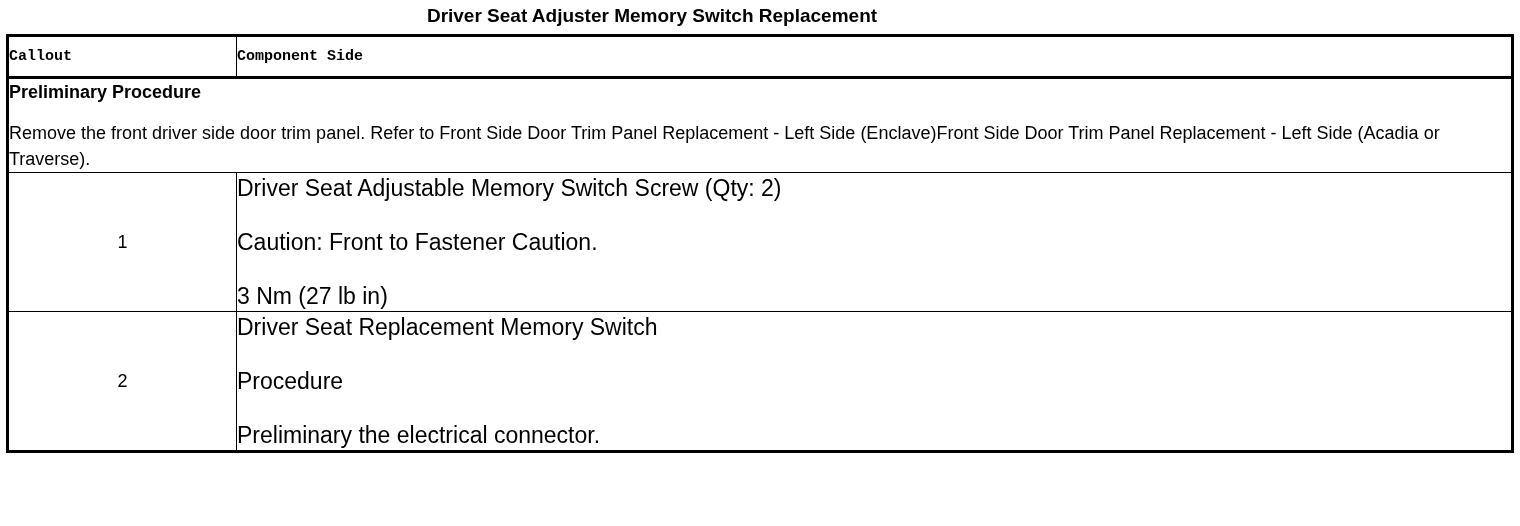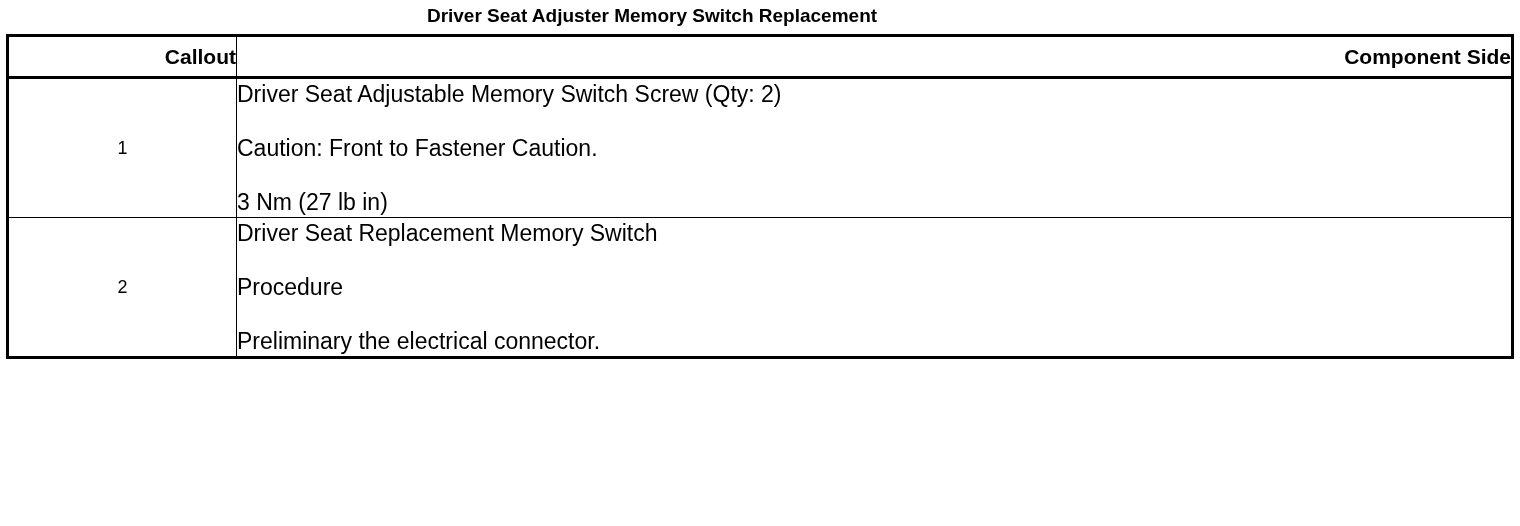--- a/index.html
+++ b/index.html
@@ -50,26 +50,27 @@
 
   table.proc-table th,
   table.proc-table td {
     border: 1px solid #000000;
     vertical-align: middle;
     padding: 0;
   }
 
   
   .head-cell {
-    text-align: right;
-    font-size: 21px;
+    text-align: left;
+    font-size: 15px;
     font-weight: bold;
     height: 39px;
     line-height: 22px;
     border-bottom: 3px solid #000000 !important;
+    font-family: Liberation Mono, monospace;
   }
 
   
   .prelim-cell {
     padding: 6px 6px 10px 6px;
     font-size: 18px;
     line-height: 26px;
   }
   .prelim-heading {
     font-weight: bold;
@@ -129,20 +130,26 @@
         <col class="col-component">
       </colgroup>
       <thead>
         <tr>
           <th class="head-cell">Callout</th>
           <th class="head-cell">Component Side</th>
         </tr>
       </thead>
       <tbody>
 
+        <tr>
+          <td class="prelim-cell" colspan="2">
+            <div class="prelim-heading">Preliminary Procedure</div>
+            <div class="prelim-body">Remove the front driver side door trim panel. Refer to Front Side Door Trim Panel Replacement - Left Side (Enclave)Front Side Door Trim Panel Replacement - Left Side (Acadia or Traverse).</div>
+          </td>
+        </tr>
 
         <tr>
           <td class="callout-cell">1</td>
           <td class="component-cell">
             <div class="comp-line">Driver Seat Adjustable Memory Switch Screw (Qty: 2)</div>
             <div class="comp-line"><span class="lbl-bold">Caution:</span> <span>Front to Fastener Caution.</span></div>
             <div class="comp-line bold">3 Nm (27 lb in)</div>
           </td>
         </tr>
 

